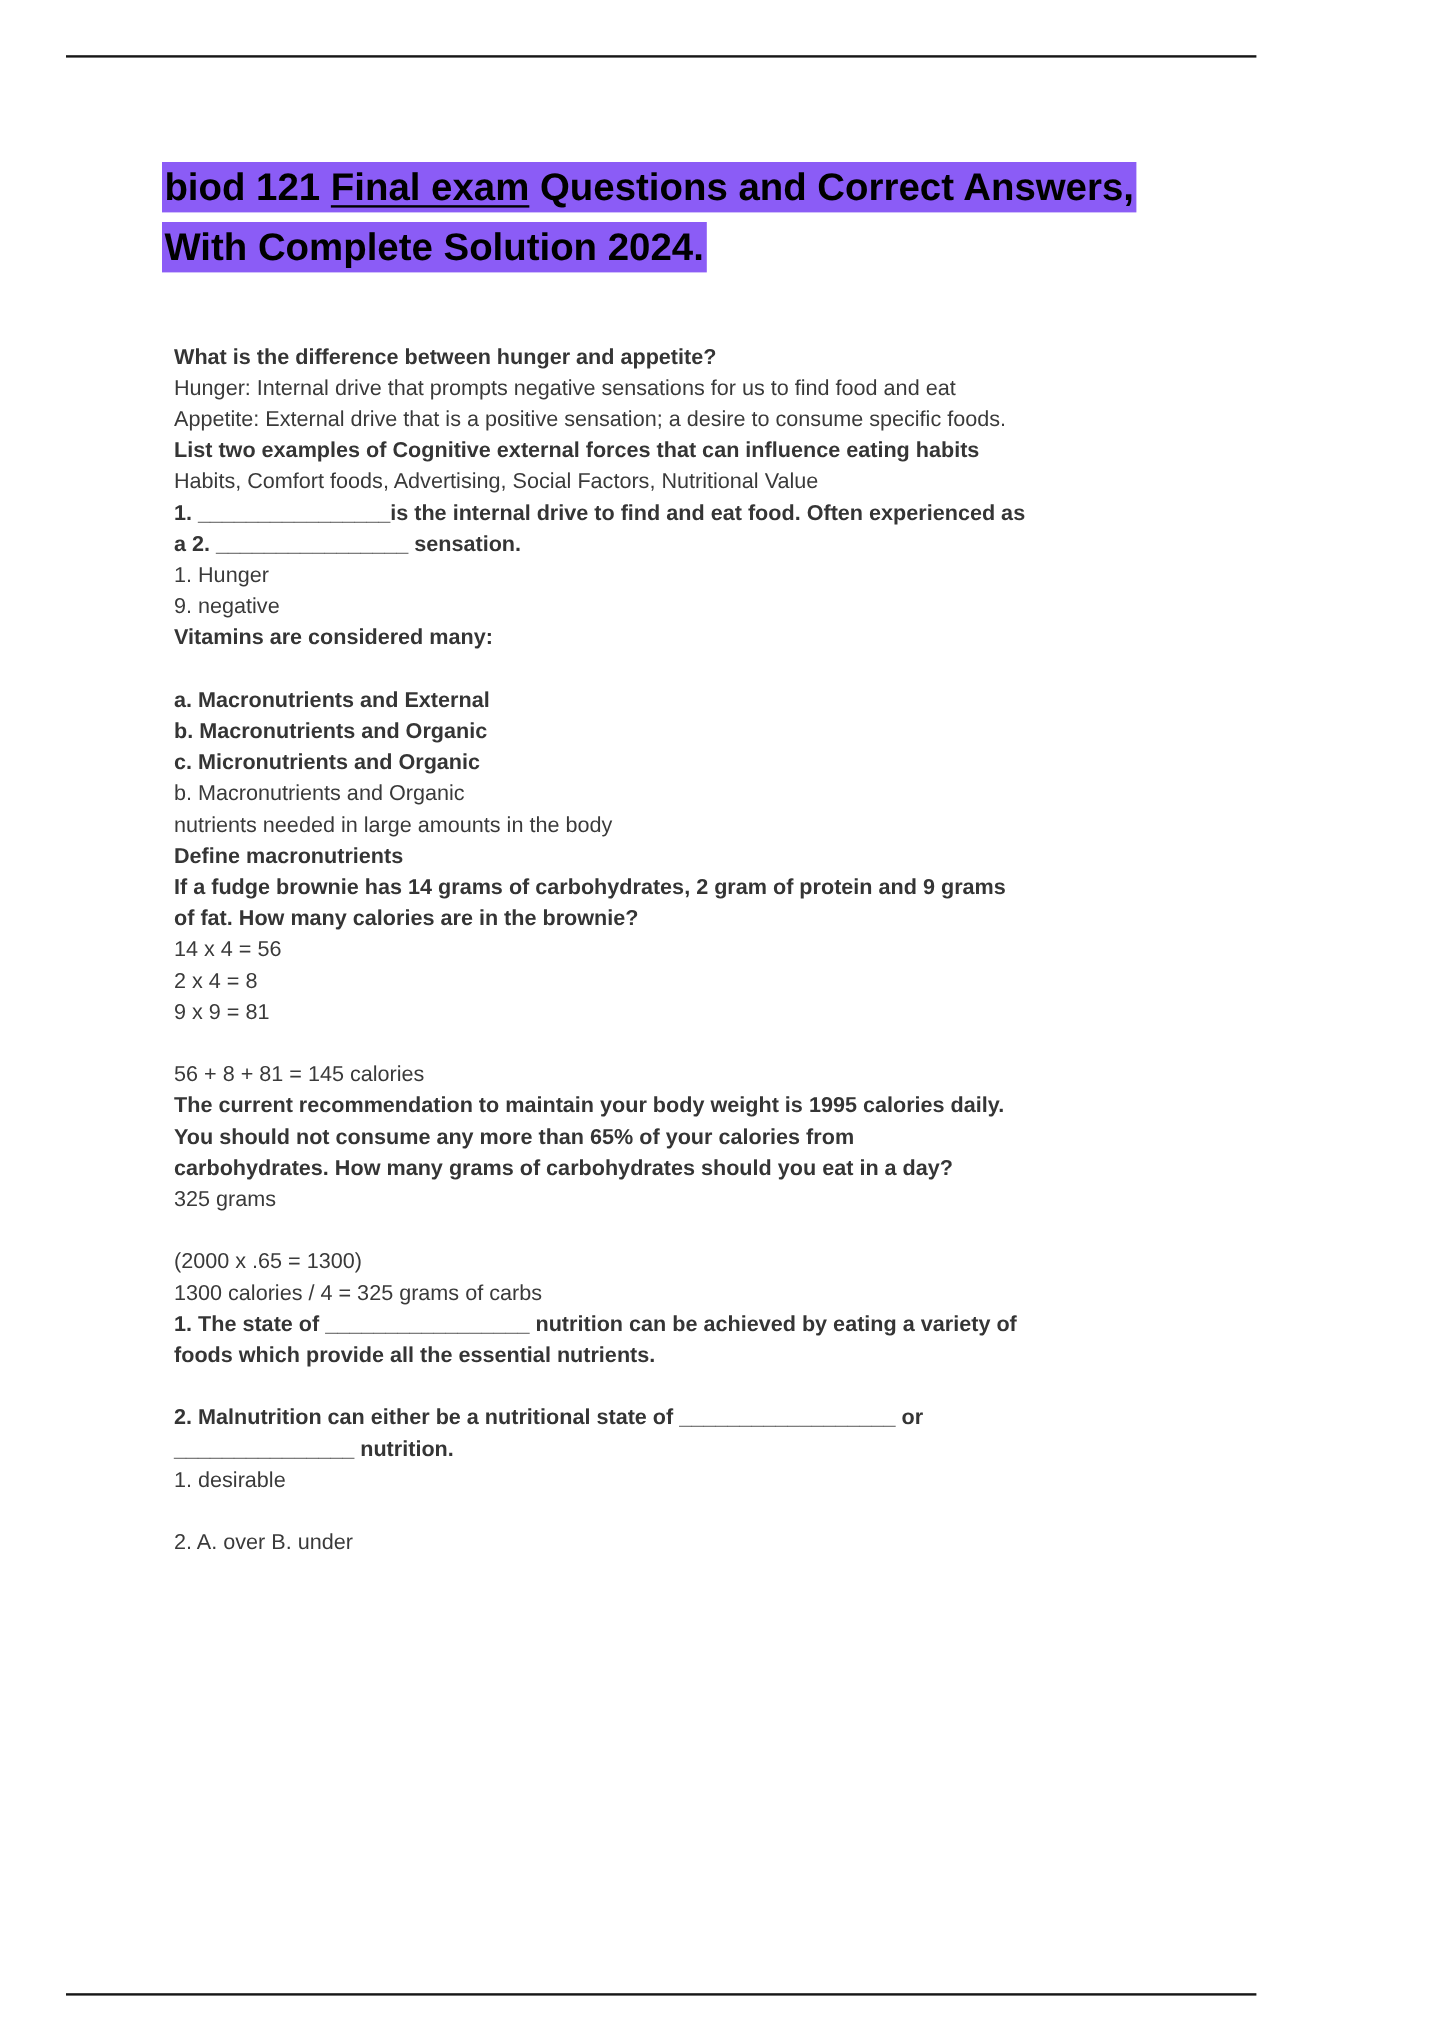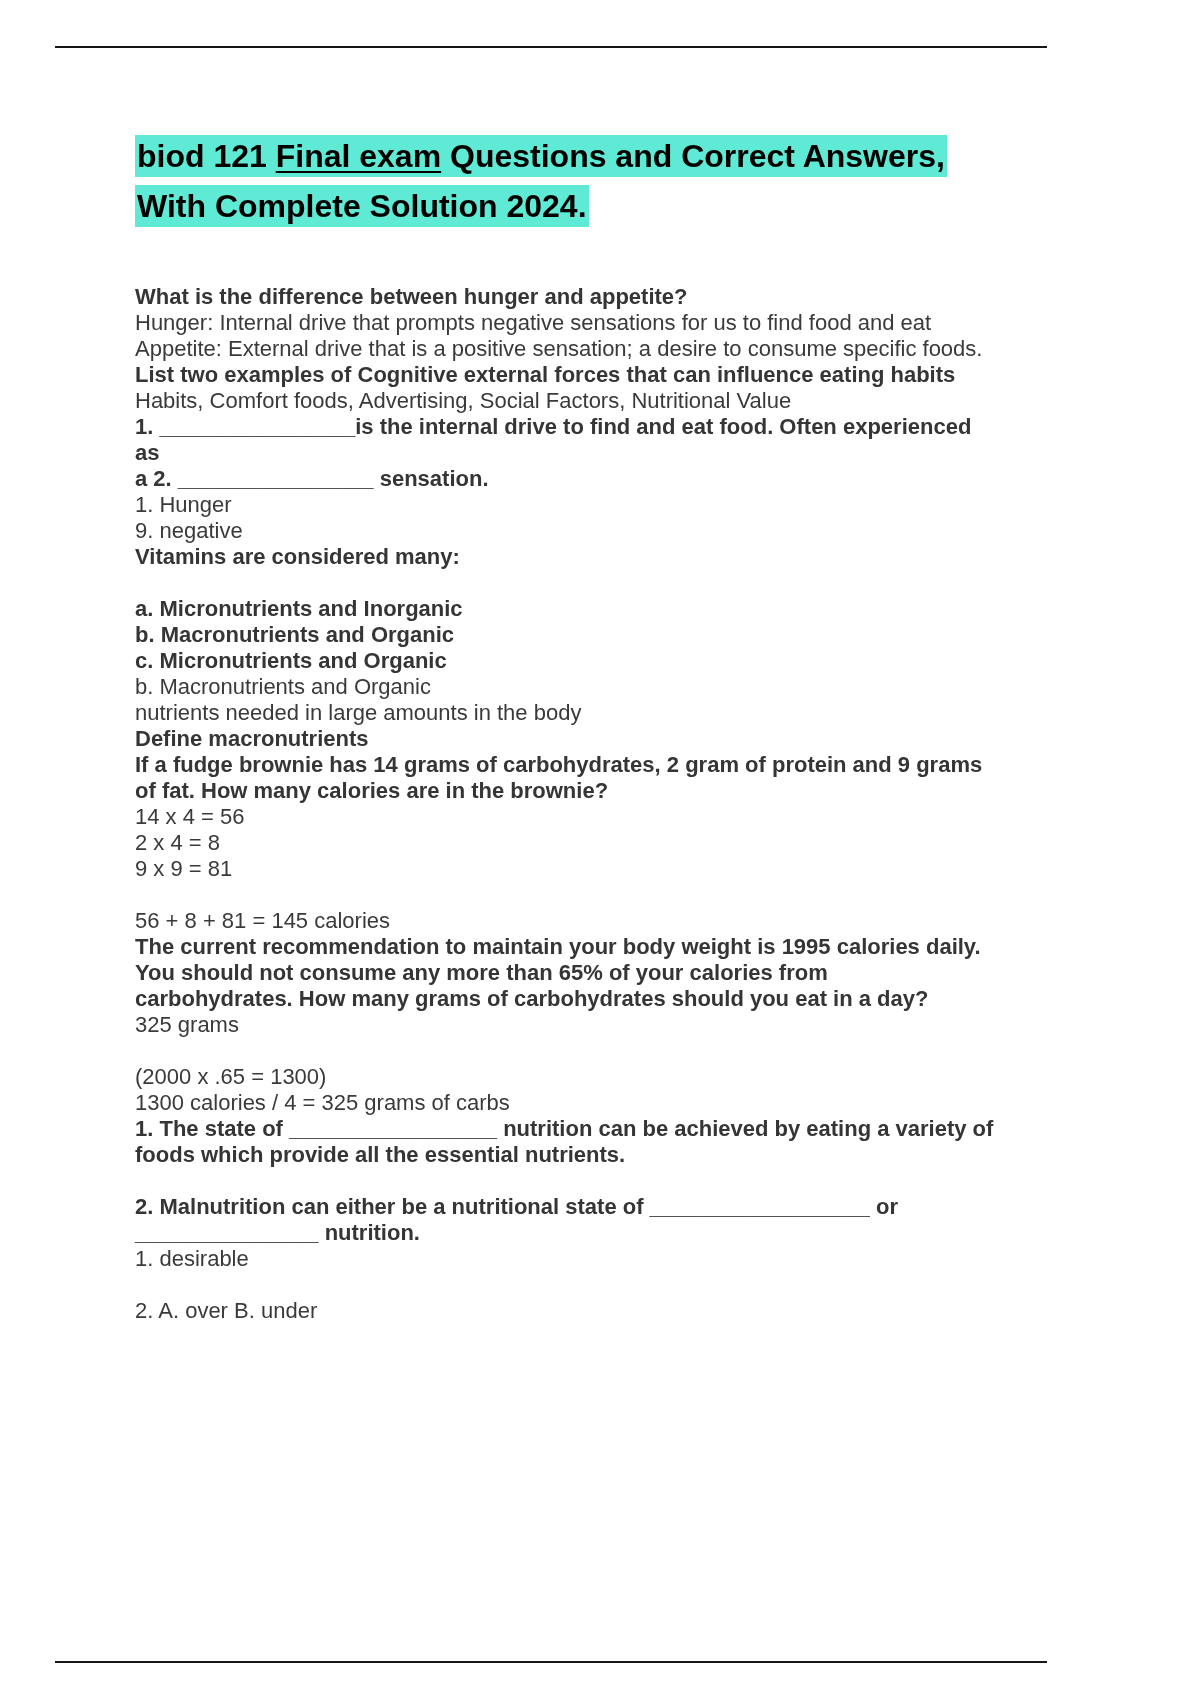--- a/index.html
+++ b/index.html
@@ -28,35 +28,36 @@
     width: 860px;
   }
   .title {
     margin: 0;
     font-size: 32px;
     line-height: 50px;
     font-weight: 700;
     color: #000000;
   }
   .hl {
-    background: #5eead4;
+    background: #8b5cf6;
     padding: 3px 2px;
     box-decoration-break: clone;
     -webkit-box-decoration-break: clone;
   }
   .u {
     text-decoration: underline;
     text-decoration-thickness: 2px;
     text-underline-offset: 4px;
   }
   .body-text {
     margin-top: 53px;
-    font-size: 22px;
+    font-size: 18px;
     line-height: 26px;
     color: #3a3a3a;
+    margin-left: 10px;
   }
   .ln { margin: 0; }
   .b { font-weight: 700; color: #353535; }
   .gap { height: 26px; }
 </style>
 </head>
 <body>
 
 <div class="page">
 
@@ -71,21 +72,21 @@
       <p class="ln">Hunger: Internal drive that prompts negative sensations for us to find food and eat</p>
       <p class="ln">Appetite: External drive that is a positive sensation; a desire to consume specific foods.</p>
       <p class="ln b">List two examples of Cognitive external forces that can influence eating habits</p>
       <p class="ln">Habits, Comfort foods, Advertising, Social Factors, Nutritional Value</p>
       <p class="ln b">1. ________________is the internal drive to find and eat food. Often experienced as</p>
       <p class="ln b">a 2. ________________ sensation.</p>
       <p class="ln">1. Hunger</p>
       <p class="ln">9. negative</p>
       <p class="ln b">Vitamins are considered many:</p>
       <div class="gap"></div>
-      <p class="ln b">a. Micronutrients and Inorganic</p>
+      <p class="ln b">a. Macronutrients and External</p>
       <p class="ln b">b. Macronutrients and Organic</p>
       <p class="ln b">c. Micronutrients and Organic</p>
       <p class="ln">b. Macronutrients and Organic</p>
       <p class="ln">nutrients needed in large amounts in the body</p>
       <p class="ln b">Define macronutrients</p>
       <p class="ln b">If a fudge brownie has 14 grams of carbohydrates, 2 gram of protein and 9 grams</p>
       <p class="ln b">of fat. How many calories are in the brownie?</p>
       <p class="ln">14 x 4 = 56</p>
       <p class="ln">2 x 4 = 8</p>
       <p class="ln">9 x 9 = 81</p>

